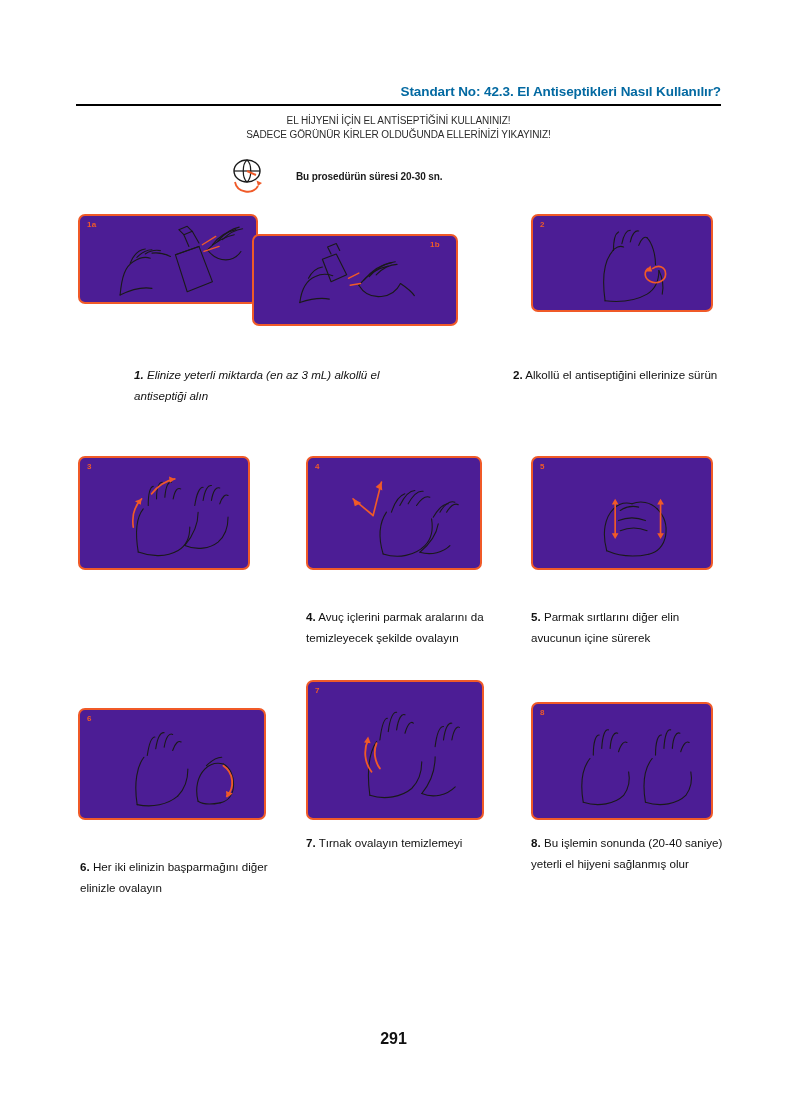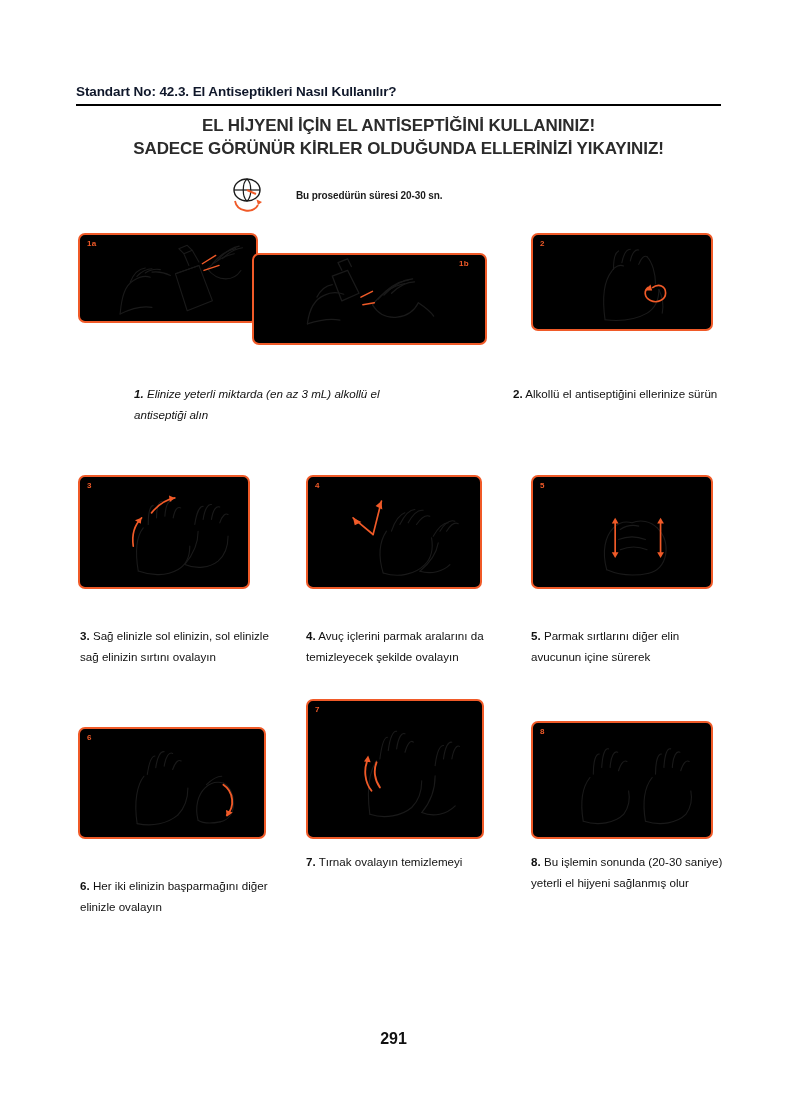--- a/index.html
+++ b/index.html
@@ -27,34 +27,35 @@
     left: 76px;
     top: 84px;
     width: 645px;
   }
 
   
   .doc-title {
     font-size: 13.5px;
     font-weight: bold;
     letter-spacing: -0.1px;
-    color: #0f172a;
+    color: #0369a1;
     margin: 0 0 5px 0;
+    text-align: right;
   }
   .title-rule {
     height: 2px;
     background: #000;
     width: 100%;
     margin-bottom: 8px;
   }
   .banner {
     text-align: center;
     color: #2b2b2b;
-    font-size: 17px;
-    font-weight: bold;
+    font-size: 10px;
+    font-weight: normal;
     line-height: 1.38;
     letter-spacing: -0.1px;
   }
   .banner .l1 { display:block; }
   .banner .l2 { display:block; }
 
   
   .timing-row {
     display: flex;
     align-items: center;
@@ -74,21 +75,21 @@
     font-weight: bold;
     color: #1a1a1a;
     letter-spacing: -0.1px;
   }
 
   
   .panel {
     border: 2px solid #F05A28;
     border-radius: 7px;
     position: relative;
-    background: #000000;
+    background: #4c1d95;
     box-sizing: border-box;
     padding-left: 25px;
   }
   .panel .num {
     position: absolute;
     left: 7px;
     top: 4px;
     font-size: 8px;
     font-weight: bold;
     color: #F05A28;
@@ -100,21 +101,21 @@
   }
   .panel svg { display:block; width:100%; height:100%; }
 
   
   .row1 {
     position: relative;
     margin-top: 14px;
     height: 112px;
   }
   .p1a { position:absolute; left: 2px;   top: 0px;  width: 180px; height: 90px; }
-  .p1b { position:absolute; left: 176px; top: 20px; width: 235px; height: 92px; }
+  .p1b { position:absolute; left: 176px; top: 20px; width: 206px; height: 92px; }
   .p2  { position:absolute; left: 455px; top: 0px;  width: 182px; height: 98px; }
 
   
   .cap {
     font-size: 11.6px;
     color: #111;
     line-height: 1.82;
     font-weight: normal;
   }
   .cap b { font-weight: bold; }
@@ -350,24 +351,20 @@
             <path d="M68 88 l-4 -7 l8 0 z" fill="#F05A28" stroke="none"></path>
             <path d="M122 44 l0 40"></path>
             <path d="M122 40 l-4 7 l8 0 z" fill="#F05A28" stroke="none"></path>
             <path d="M122 88 l-4 -7 l8 0 z" fill="#F05A28" stroke="none"></path>
           </g>
         </svg>
       </div>
     </div>
 
     <div class="row2-caps">
-      <div class="cap cap3">
-        <b>3.</b>
-        <span>Sağ elinizle sol elinizin, sol elinizle sağ elinizin sırtını ovalayın</span>
-      </div>
       <div class="cap cap4">
         <b>4.</b>
         <span>Avuç içlerini parmak aralarını da temizleyecek şekilde ovalayın</span>
       </div>
       <div class="cap cap5">
         <b>5.</b>
         <span>Parmak sırtlarını diğer elin avucunun içine sürerek</span>
       </div>
     </div>
 
@@ -450,20 +447,20 @@
       <div class="cap cap6">
         <b>6.</b>
         <span>Her iki elinizin başparmağını diğer elinizle ovalayın</span>
       </div>
       <div class="cap cap7">
         <b>7.</b>
         <span>Tırnak ovalayın temizlemeyi</span>
       </div>
       <div class="cap cap8">
         <b>8.</b>
-        <span>Bu işlemin sonunda (20-30 saniye) yeterli el hijyeni sağlanmış olur</span>
+        <span>Bu işlemin sonunda (20-40 saniye) yeterli el hijyeni sağlanmış olur</span>
       </div>
     </div>
 
   </div>
 
   <div class="page-number">291</div>
 </div>
 
 </body></html>

